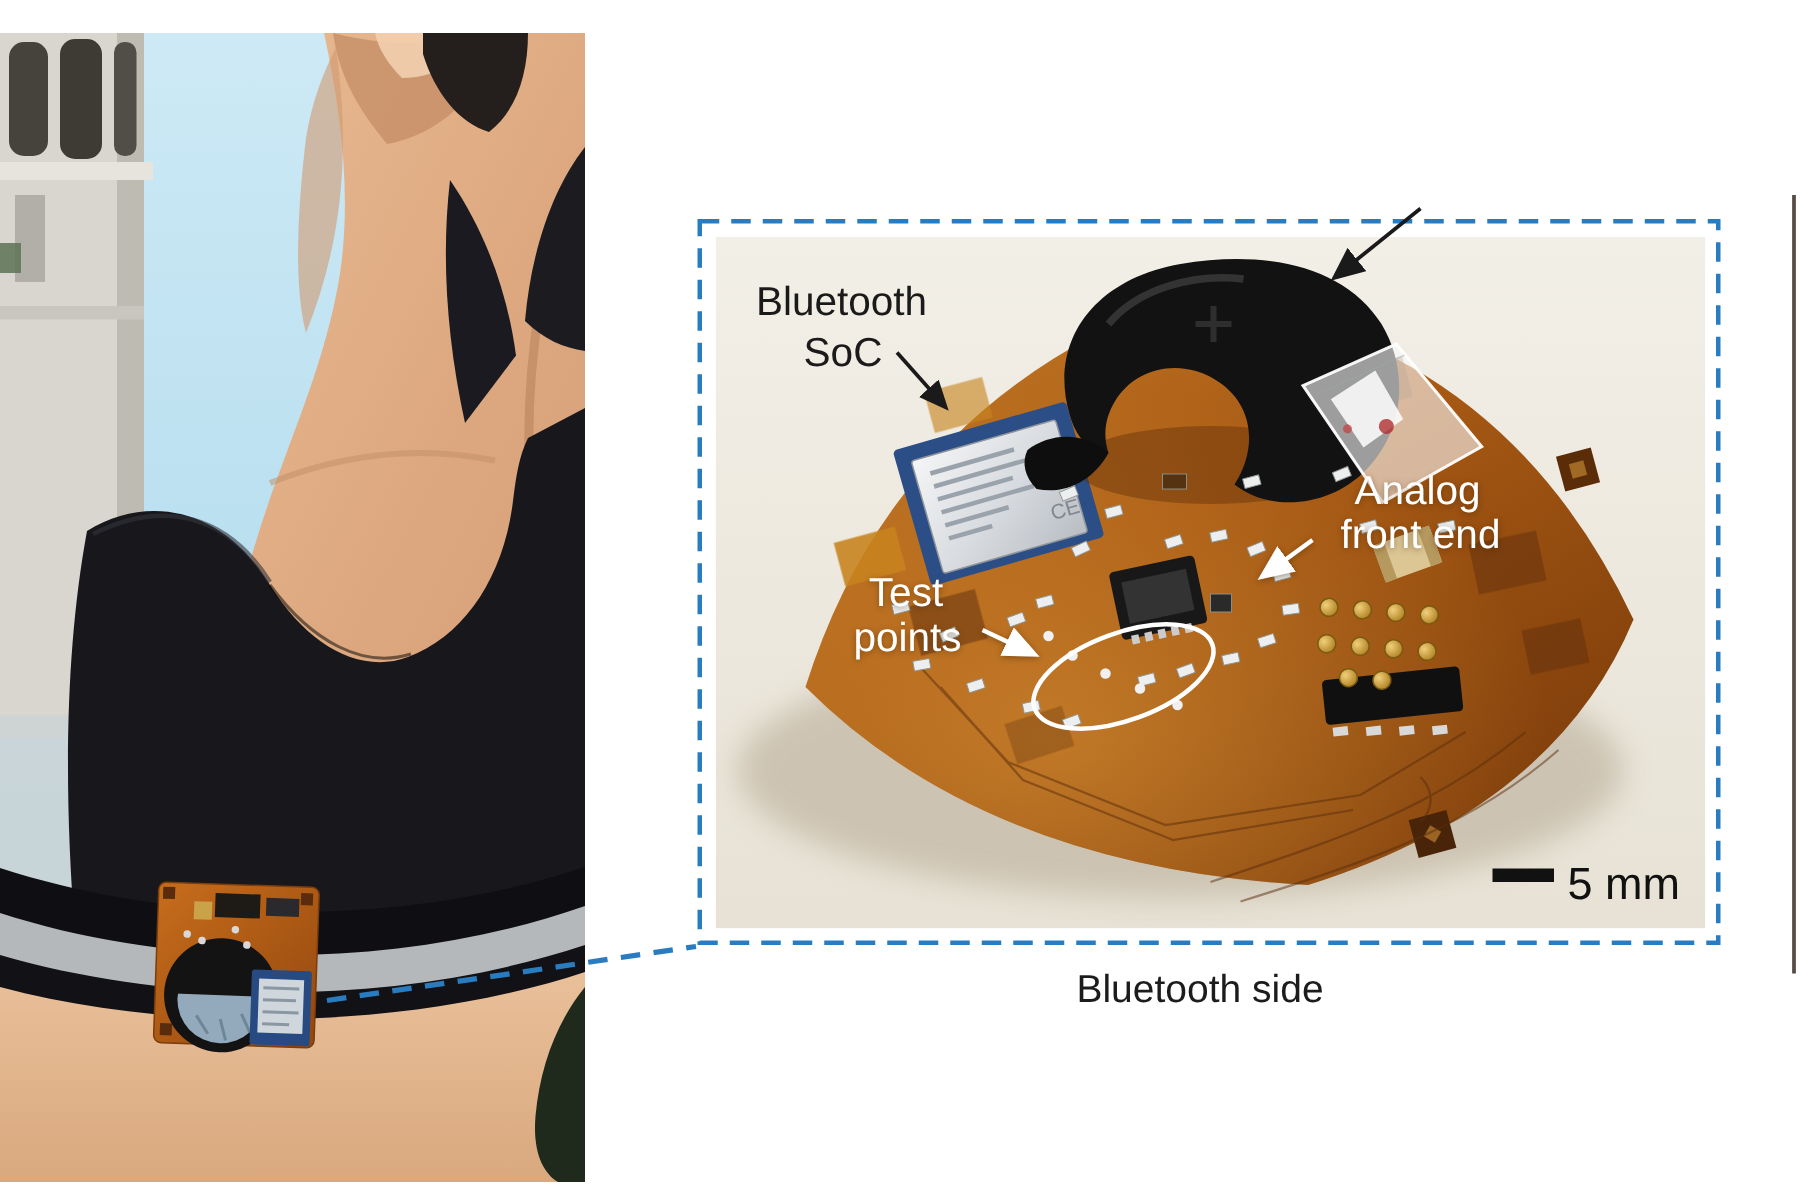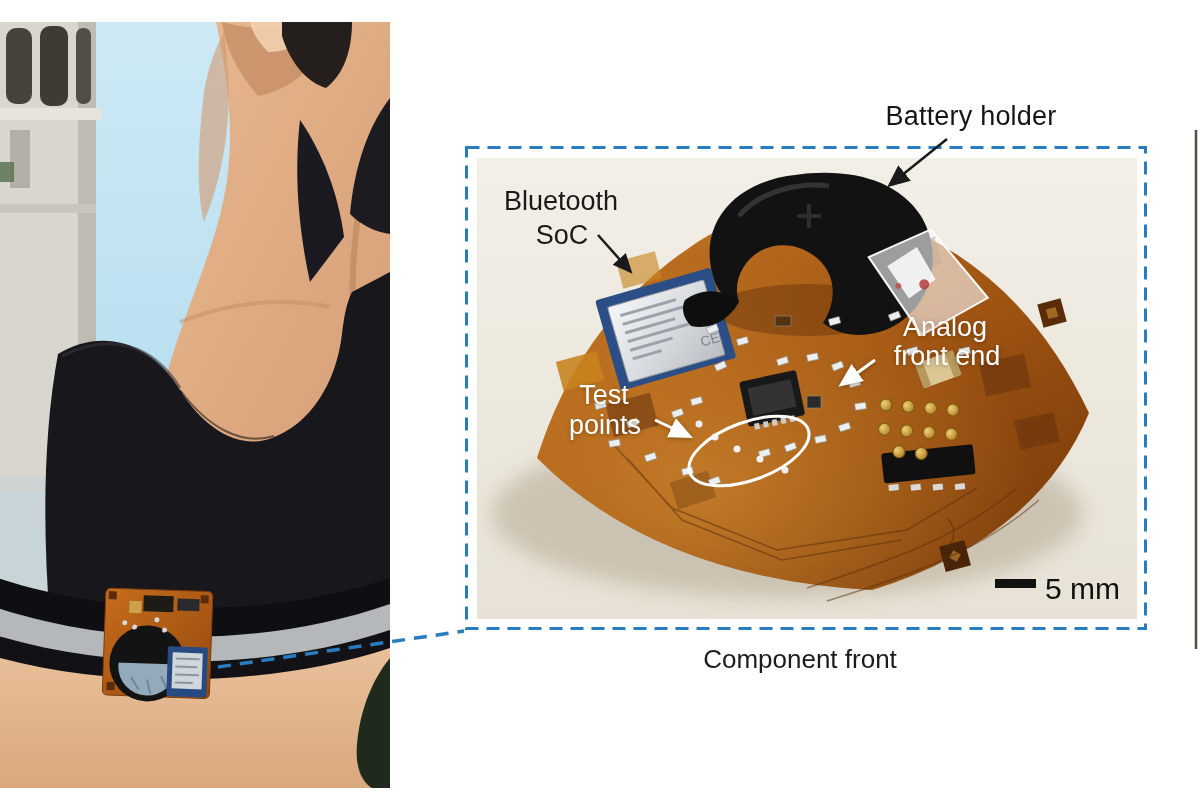--- a/index.html
+++ b/index.html
@@ -307,22 +307,21 @@
       </g>
       <text class="btxt" x="84" y="52" text-anchor="middle">Bluetooth</text>
       <text class="btxt" x="85" y="86" text-anchor="middle">SoC</text>
       <line x1="121" y1="77" x2="153" y2="113" stroke="#1a1a1a" stroke-width="2.5" marker-end="url(#ah-b)"></line>
 
       <rect x="518" y="421" width="41" height="9" fill="#111111"></rect>
       <text class="scaletxt" x="568" y="441">5 mm</text>
     </svg>
   </div>
 
-  <div class="lbl-battery">Battery holder</div>
-  <div class="lbl-caption">Component front</div>
+  <div class="lbl-caption">Bluetooth side</div>
 
   <svg class="overlay" viewBox="0 0 1200 800">
     <defs>
       <marker id="ah-b2" markerWidth="10" markerHeight="10" refX="7" refY="4" orient="auto">
         <path d="M0,0 L9,4 L0,8 Z" fill="#1a1a1a"></path>
       </marker>
     </defs>
     <rect x="466.5" y="147.5" width="679" height="481" fill="none" stroke="#2a7cc0" stroke-width="3" stroke-dasharray="13 8"></rect>
     <line x1="218" y1="667" x2="464" y2="631" stroke="#2a7cc0" stroke-width="3.5" stroke-dasharray="13 9"></line>
     <line x1="947" y1="139" x2="891" y2="184" stroke="#1a1a1a" stroke-width="2.5" marker-end="url(#ah-b2)"></line>

